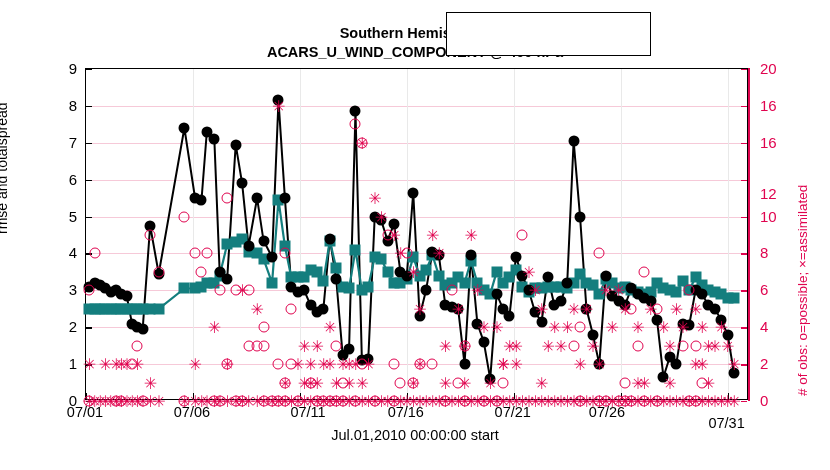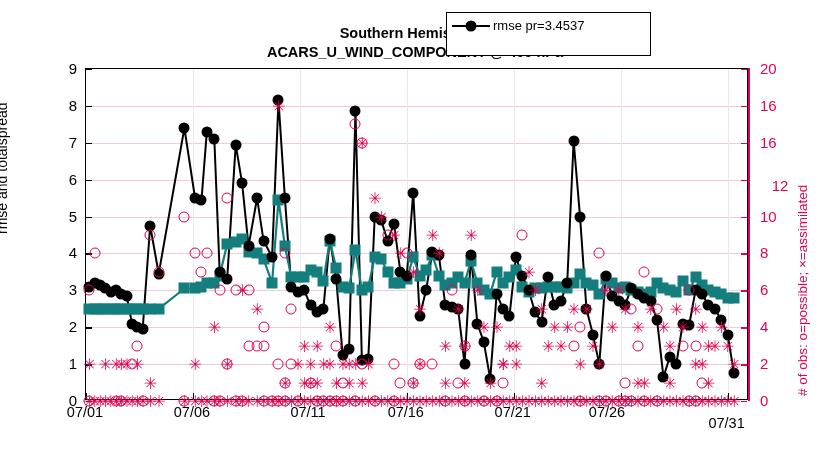--- a/index.html
+++ b/index.html
@@ -641,39 +641,33 @@
       <div class="ytick-l" style="top: 178.667px; right: 753px;">6</div>
       <div class="ytick-l" style="top: 141.778px; right: 753px;">7</div>
       <div class="ytick-l" style="top: 104.889px; right: 753px;">8</div>
       <div class="ytick-l" style="top: 68px; right: 753px;">9</div>
       <div class="ytick-r" style="top: 400px; left: 760px;">0</div>
       <div class="ytick-r" style="top: 363.111px; left: 760px;">2</div>
       <div class="ytick-r" style="top: 326.222px; left: 760px;">4</div>
       <div class="ytick-r" style="top: 289.333px; left: 760px;">6</div>
       <div class="ytick-r" style="top: 252.444px; left: 760px;">8</div>
       <div class="ytick-r" style="top: 215.556px; left: 760px;">10</div>
-      <div class="ytick-r" style="top: 185px; left: 760px; text-align: center;">12</div>
+      <div class="ytick-r" style="top: 193px; left: 760px;">12</div>
       <div class="ytick-r" style="top: 141.778px; left: 760px;">16</div>
       <div class="ytick-r" style="top: 104.889px; left: 760px;">16</div>
       <div class="ytick-r" style="top: 68px; left: 760px;">20</div>
       <div class="xtick-lab" style="left: 85px;">07/01</div>
       <div class="xtick-lab" style="left: 191.935px;">07/06</div>
       <div class="xtick-lab" style="left: 308px;">07/11</div>
       <div class="xtick-lab" style="left: 405.806px;">07/16</div>
       <div class="xtick-lab" style="left: 512.742px;">07/21</div>
       <div class="xtick-lab" style="left: 607px;">07/26</div>
       <div class="xtick-lab" style="left: 726.613px; margin-top: 11px;">07/31</div>
     </div>
 
   <div class="ylabel-left">rmse and totalspread</div>
   <div class="ylabel-right"># of obs: o=possible; ×=assimilated</div>
+  <div class="xlabel">Jul.01,2010 00:00:00 start</div>
 
   <div id="legend">
-    <div class="leg-row">
-      <span class="leg-sym">
-        <span class="leg-line" style="background:#000"></span>
-        <span class="leg-mk circ"></span>
-      </span>
-      <span class="leg-txt">rmse pr=3.4537</span>
-    </div>
   </div>
 
 </div>
 
 </body></html>

